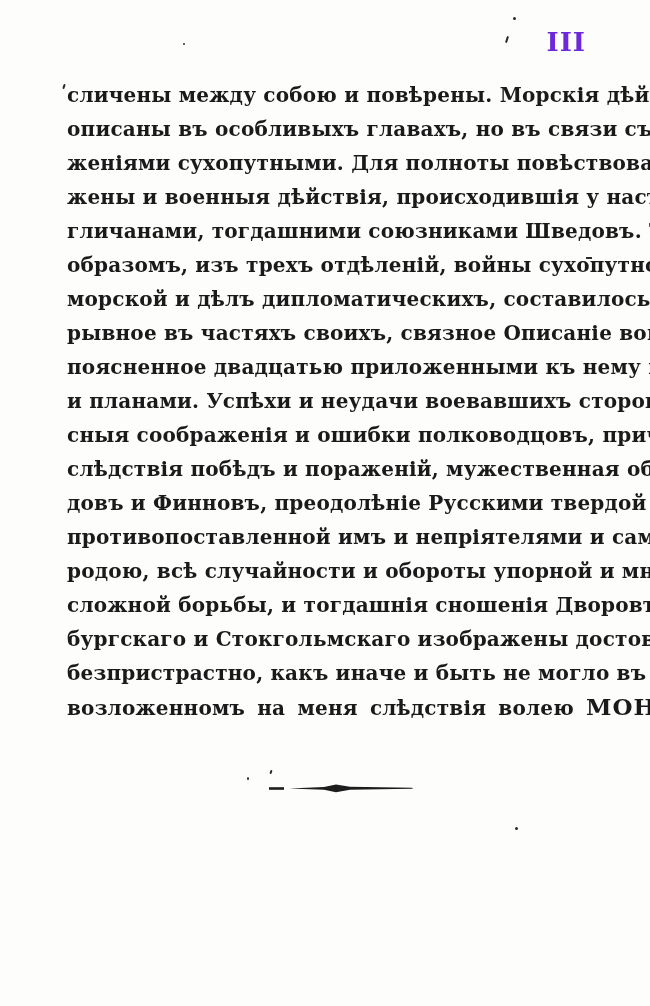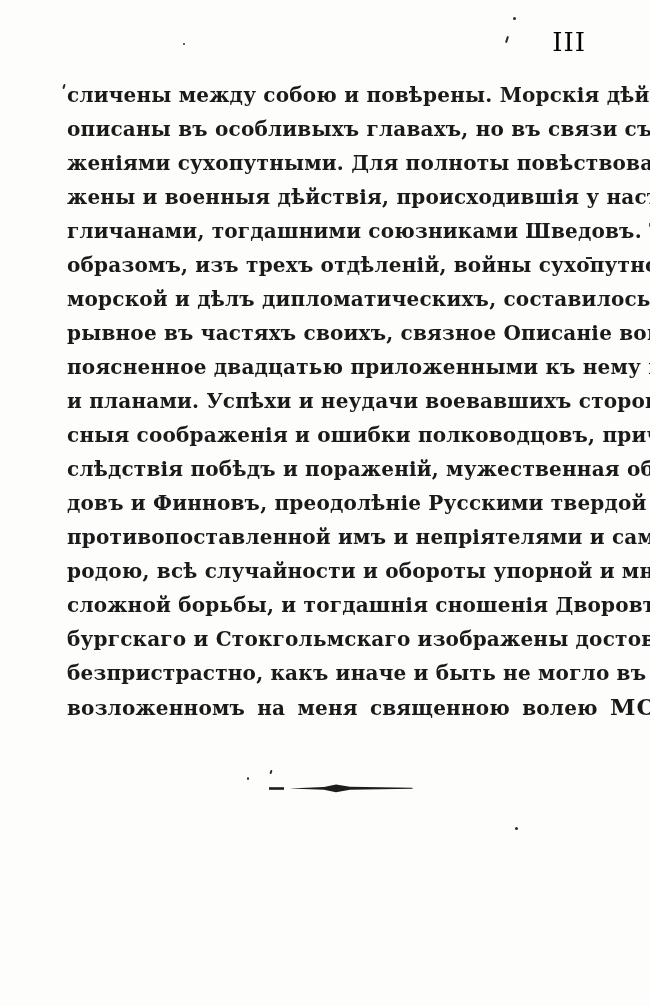--- a/index.html
+++ b/index.html
@@ -12,22 +12,22 @@
     height: 1006px;
     background: #fdfdfc;
     overflow: hidden;
     font-family: "DejaVu Serif", "Liberation Serif", serif;
   }
   .page-number {
     position: absolute;
     top: 27px;
     right: 64px;
     font-size: 26px;
-    font-weight: normal;
-    color: #000000;
+    font-weight: bold;
+    color: #6d28d9;
     letter-spacing: 1px;
   }
   .text-block {
     position: absolute;
     left: 67px;
     top: 78px;
     width: 517px;
     color: #1a1a1a;
   }
   .line {
@@ -110,21 +110,21 @@
     <div class="line">поясненное двадцатью приложенными къ нему картами</div>
     <div class="line">и планами. Успѣхи и неудачи воевавшихъ сторонъ, иску-</div>
     <div class="line">сныя соображенія и ошибки полководцовъ, причины и</div>
     <div class="line">слѣдствія побѣдъ и пораженій, мужественная оборона Шве-</div>
     <div class="line">довъ и Финновъ, преодолѣніе Русскими твердой защиты,</div>
     <div class="line">противопоставленной имъ и непріятелями и самою при-</div>
     <div class="line">родою, всѣ случайности и обороты упорной и много-</div>
     <div class="line">сложной борьбы, и тогдашнія сношенія Дворовъ С.-Петер-</div>
     <div class="line">бургскаго и Стокгольмскаго изображены достовѣрно и</div>
     <div class="line">безпристрастно, какъ иначе и быть не могло въ дѣлѣ,</div>
-    <div class="line-last"><span>возложенномъ на меня священною волею</span> <span class="emphasis">МОНАРХА.</span></div>
+    <div class="line-last"><span>возложенномъ на меня слѣдствія волею</span> <span class="emphasis">МОНАРХА.</span></div>
   </div>
 
   <svg class="ornament" viewBox="0 0 146 12" xmlns="http://www.w3.org/2000/svg">
     <rect x="1" y="5.2" width="15" height="2.6" fill="#1d1d1d"></rect>
     <path d="M21 6.4
              L56 4.9 L68 2.4 L82 4.7 L144 5.7
              L145 6.2
              L144 6.7 L82 7.7 L68 10.2 L56 7.7
              Z" fill="#1d1d1d"></path>
   </svg>

